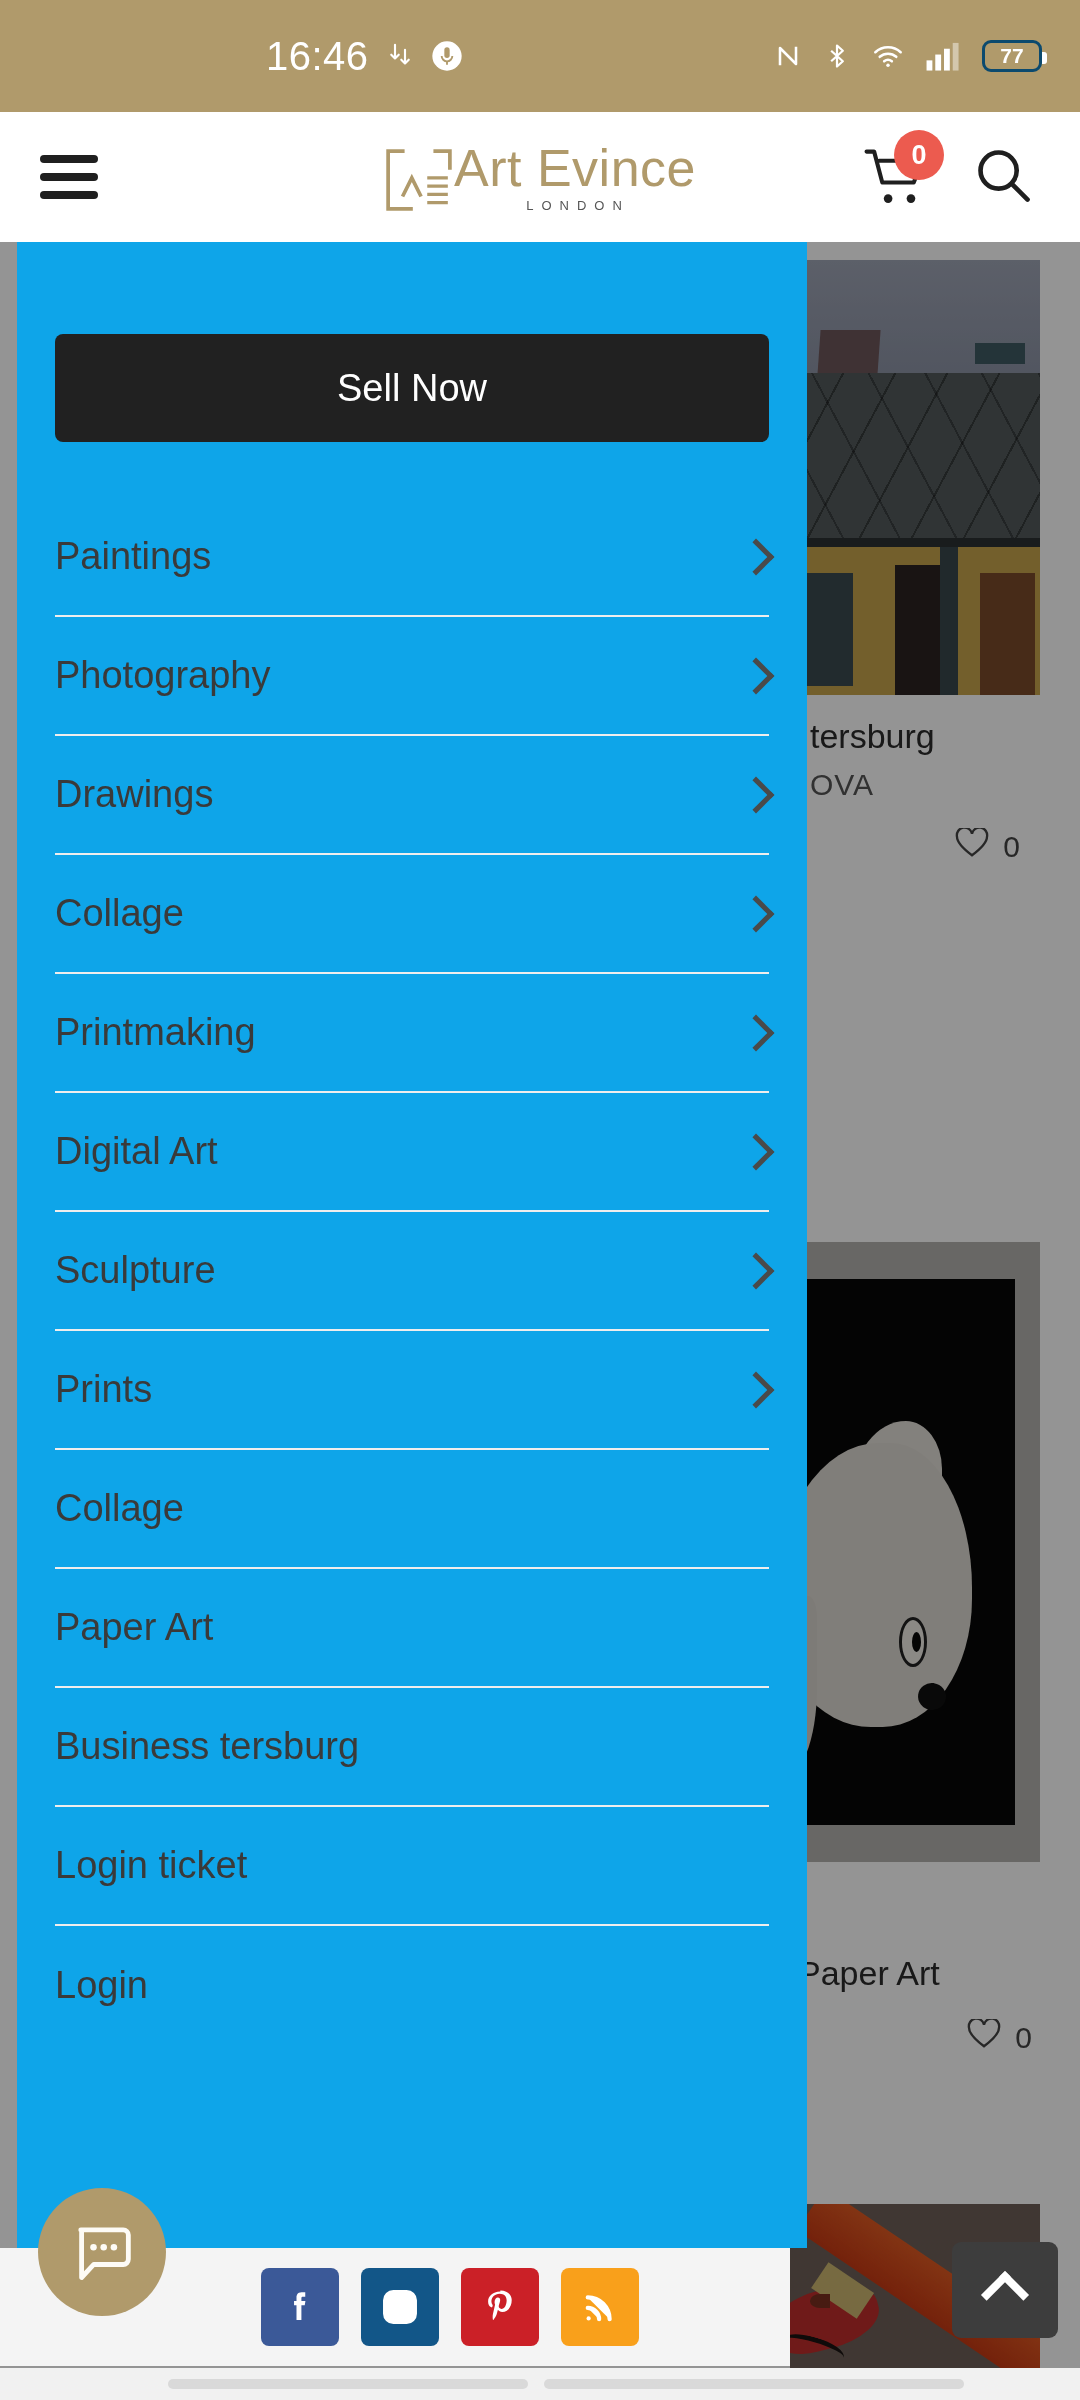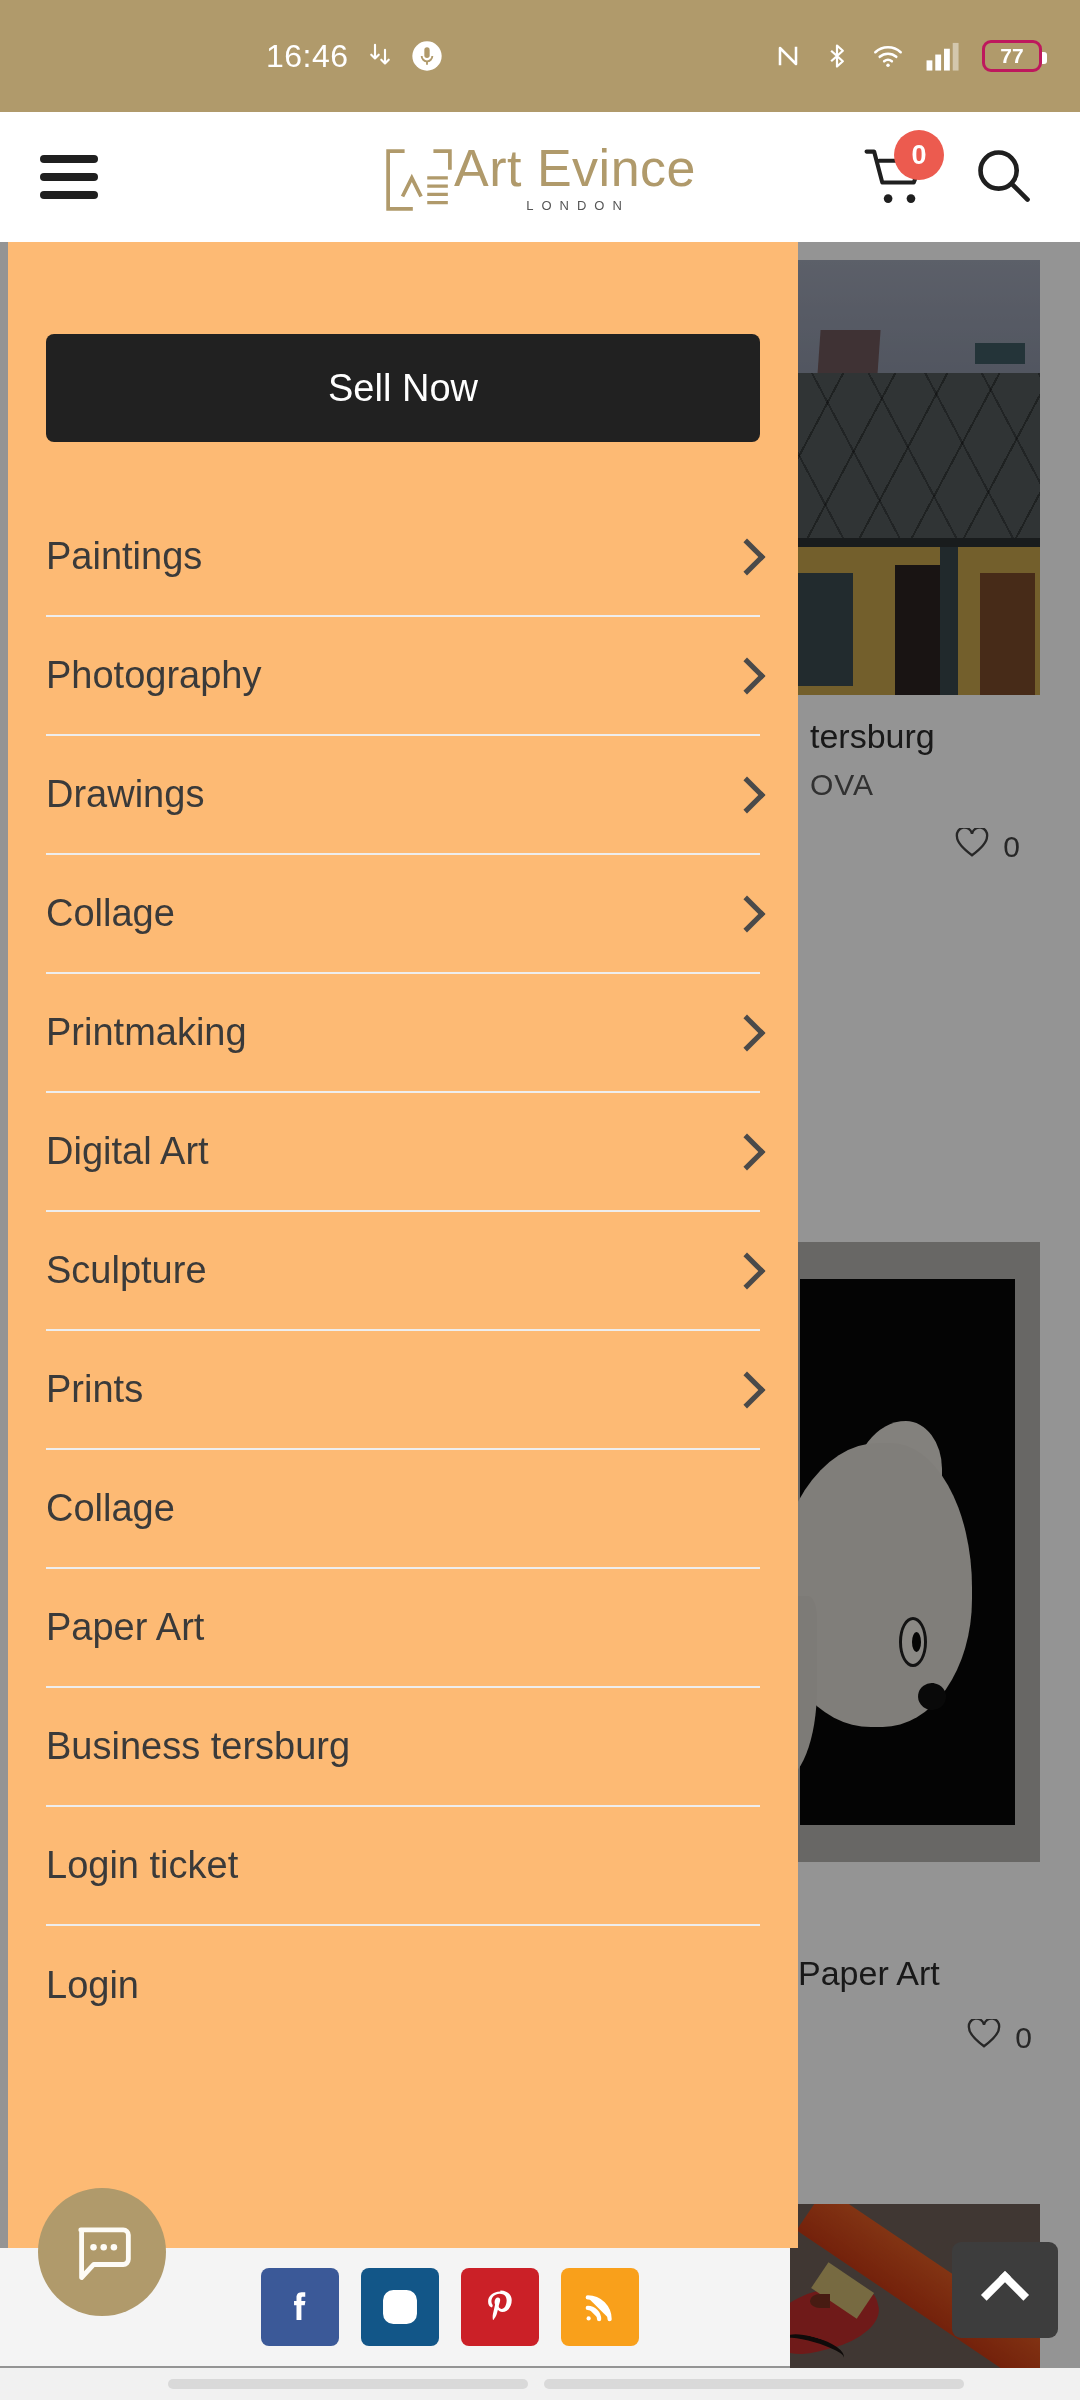--- a/index.html
+++ b/index.html
@@ -10,25 +10,25 @@
   }
   #screen { position:relative; width:1080px; height:2400px; overflow:hidden; background:#fff; }
 
   
   .statusbar {
     position:absolute; top:0; left:0; width:1080px; height:112px;
     background:#b09a6b; display:flex; align-items:center;
     padding:0 38px; color:#ffffff;
   }
   .sb-left { display:flex; align-items:center; gap:16px; margin-left:228px; }
-  .sb-time { font-size:32px; font-weight:400; letter-spacing:0.5px; }
+  .sb-time { font-size:40px; font-weight:400; letter-spacing:0.5px; }
   .sb-right { margin-left:auto; display:flex; align-items:center; gap:19px; }
   .sb-icon { display:flex; align-items:center; }
   .batt {
-    width:60px; height:32px; border:3px solid #be185d; border-radius:9px;
+    width:60px; height:32px; border:3px solid #0c4a6e; border-radius:9px;
     display:flex; align-items:center; justify-content:center;
     font-size:21px; font-weight:700; position:relative;
   }
   .batt::after { content:""; position:absolute; right:-8px; top:9px; width:5px; height:12px; background:#fff; border-radius:0 3px 3px 0; }
 
   
   .header {
     position:absolute; top:112px; left:0; width:1080px; height:130px;
     background:#fff; display:flex; align-items:center; z-index:40;
   }
@@ -93,22 +93,22 @@
   .pen-body { position:absolute; top:-8%; left:14%; width:120%; height:26%; background:linear-gradient(180deg,#e05a22,#c83a14); transform:rotate(34deg); transform-origin:left top; }
   .pen-tip { position:absolute; top:36%; left:10%; width:22%; height:16%; background:#cdb770; transform:rotate(34deg); }
   .pen-lead { position:absolute; top:46%; left:8%; width:8%; height:7%; background:#7a3020; border-radius:50% 0 0 50%; }
   .pen-lip { position:absolute; top:44%; left:-8%; width:44%; height:30%; background:#c02e2b; border-radius:50% 40% 50% 36%; transform:rotate(-14deg); }
   .pen-lash { position:absolute; top:68%; left:-4%; width:26%; height:12%; border-top:5px solid #1a1412; border-radius:50%; transform:rotate(16deg); }
 
   .dimmer { position:absolute; top:242px; left:0; width:1080px; height:2158px; background:rgba(0,0,0,0.42); z-index:20; }
 
   
   .drawer {
-    position:absolute; top:242px; left:8px; width:790px; height:2006px;
-    background:#fdba74; z-index:30; overflow:hidden;
+    position:absolute; top:242px; left:17px; width:790px; height:2006px;
+    background:#0ea5e9; z-index:30; overflow:hidden;
   }
   .sell-btn {
     margin:92px 38px 0 38px; height:108px; background:#212121; color:#fff;
     border-radius:8px; display:flex; align-items:center; justify-content:center;
     font-size:38px; cursor:pointer;
   }
   .menu { margin-top:56px; padding:0 38px; }
   .menu-item {
     height:119px; display:flex; align-items:center; justify-content:space-between;
     border-bottom:2px solid #eeeeee; cursor:pointer;

